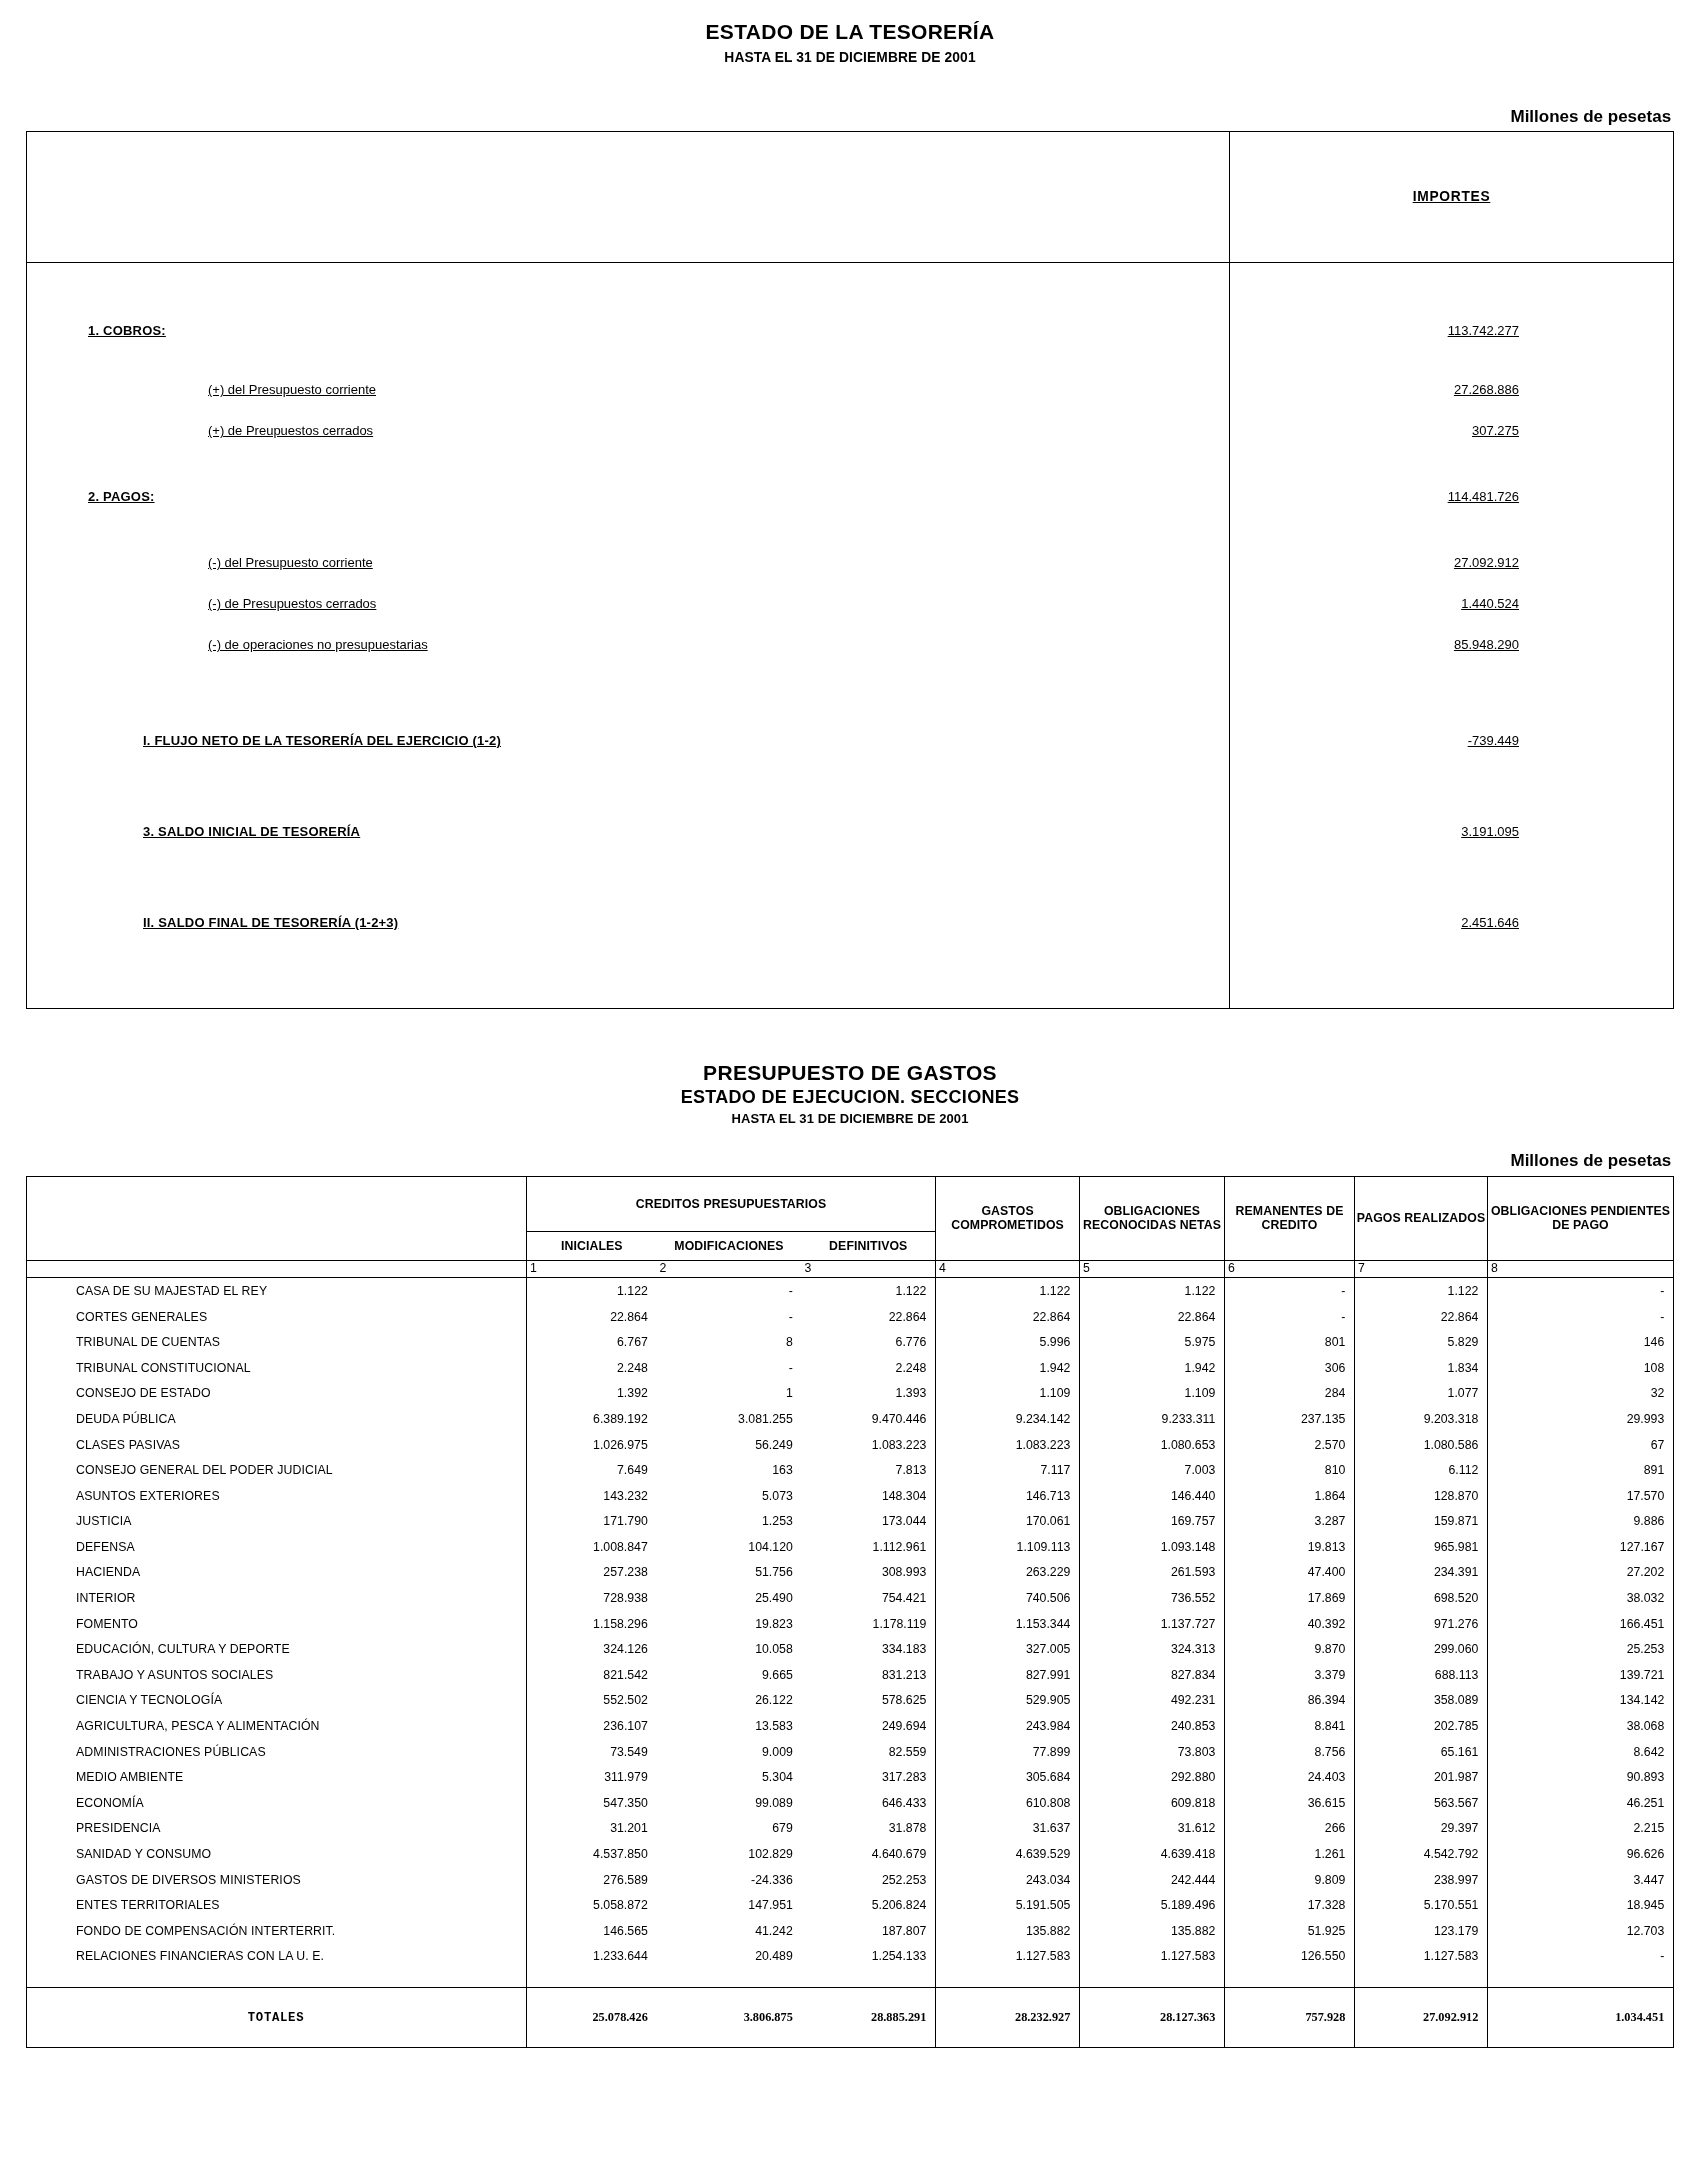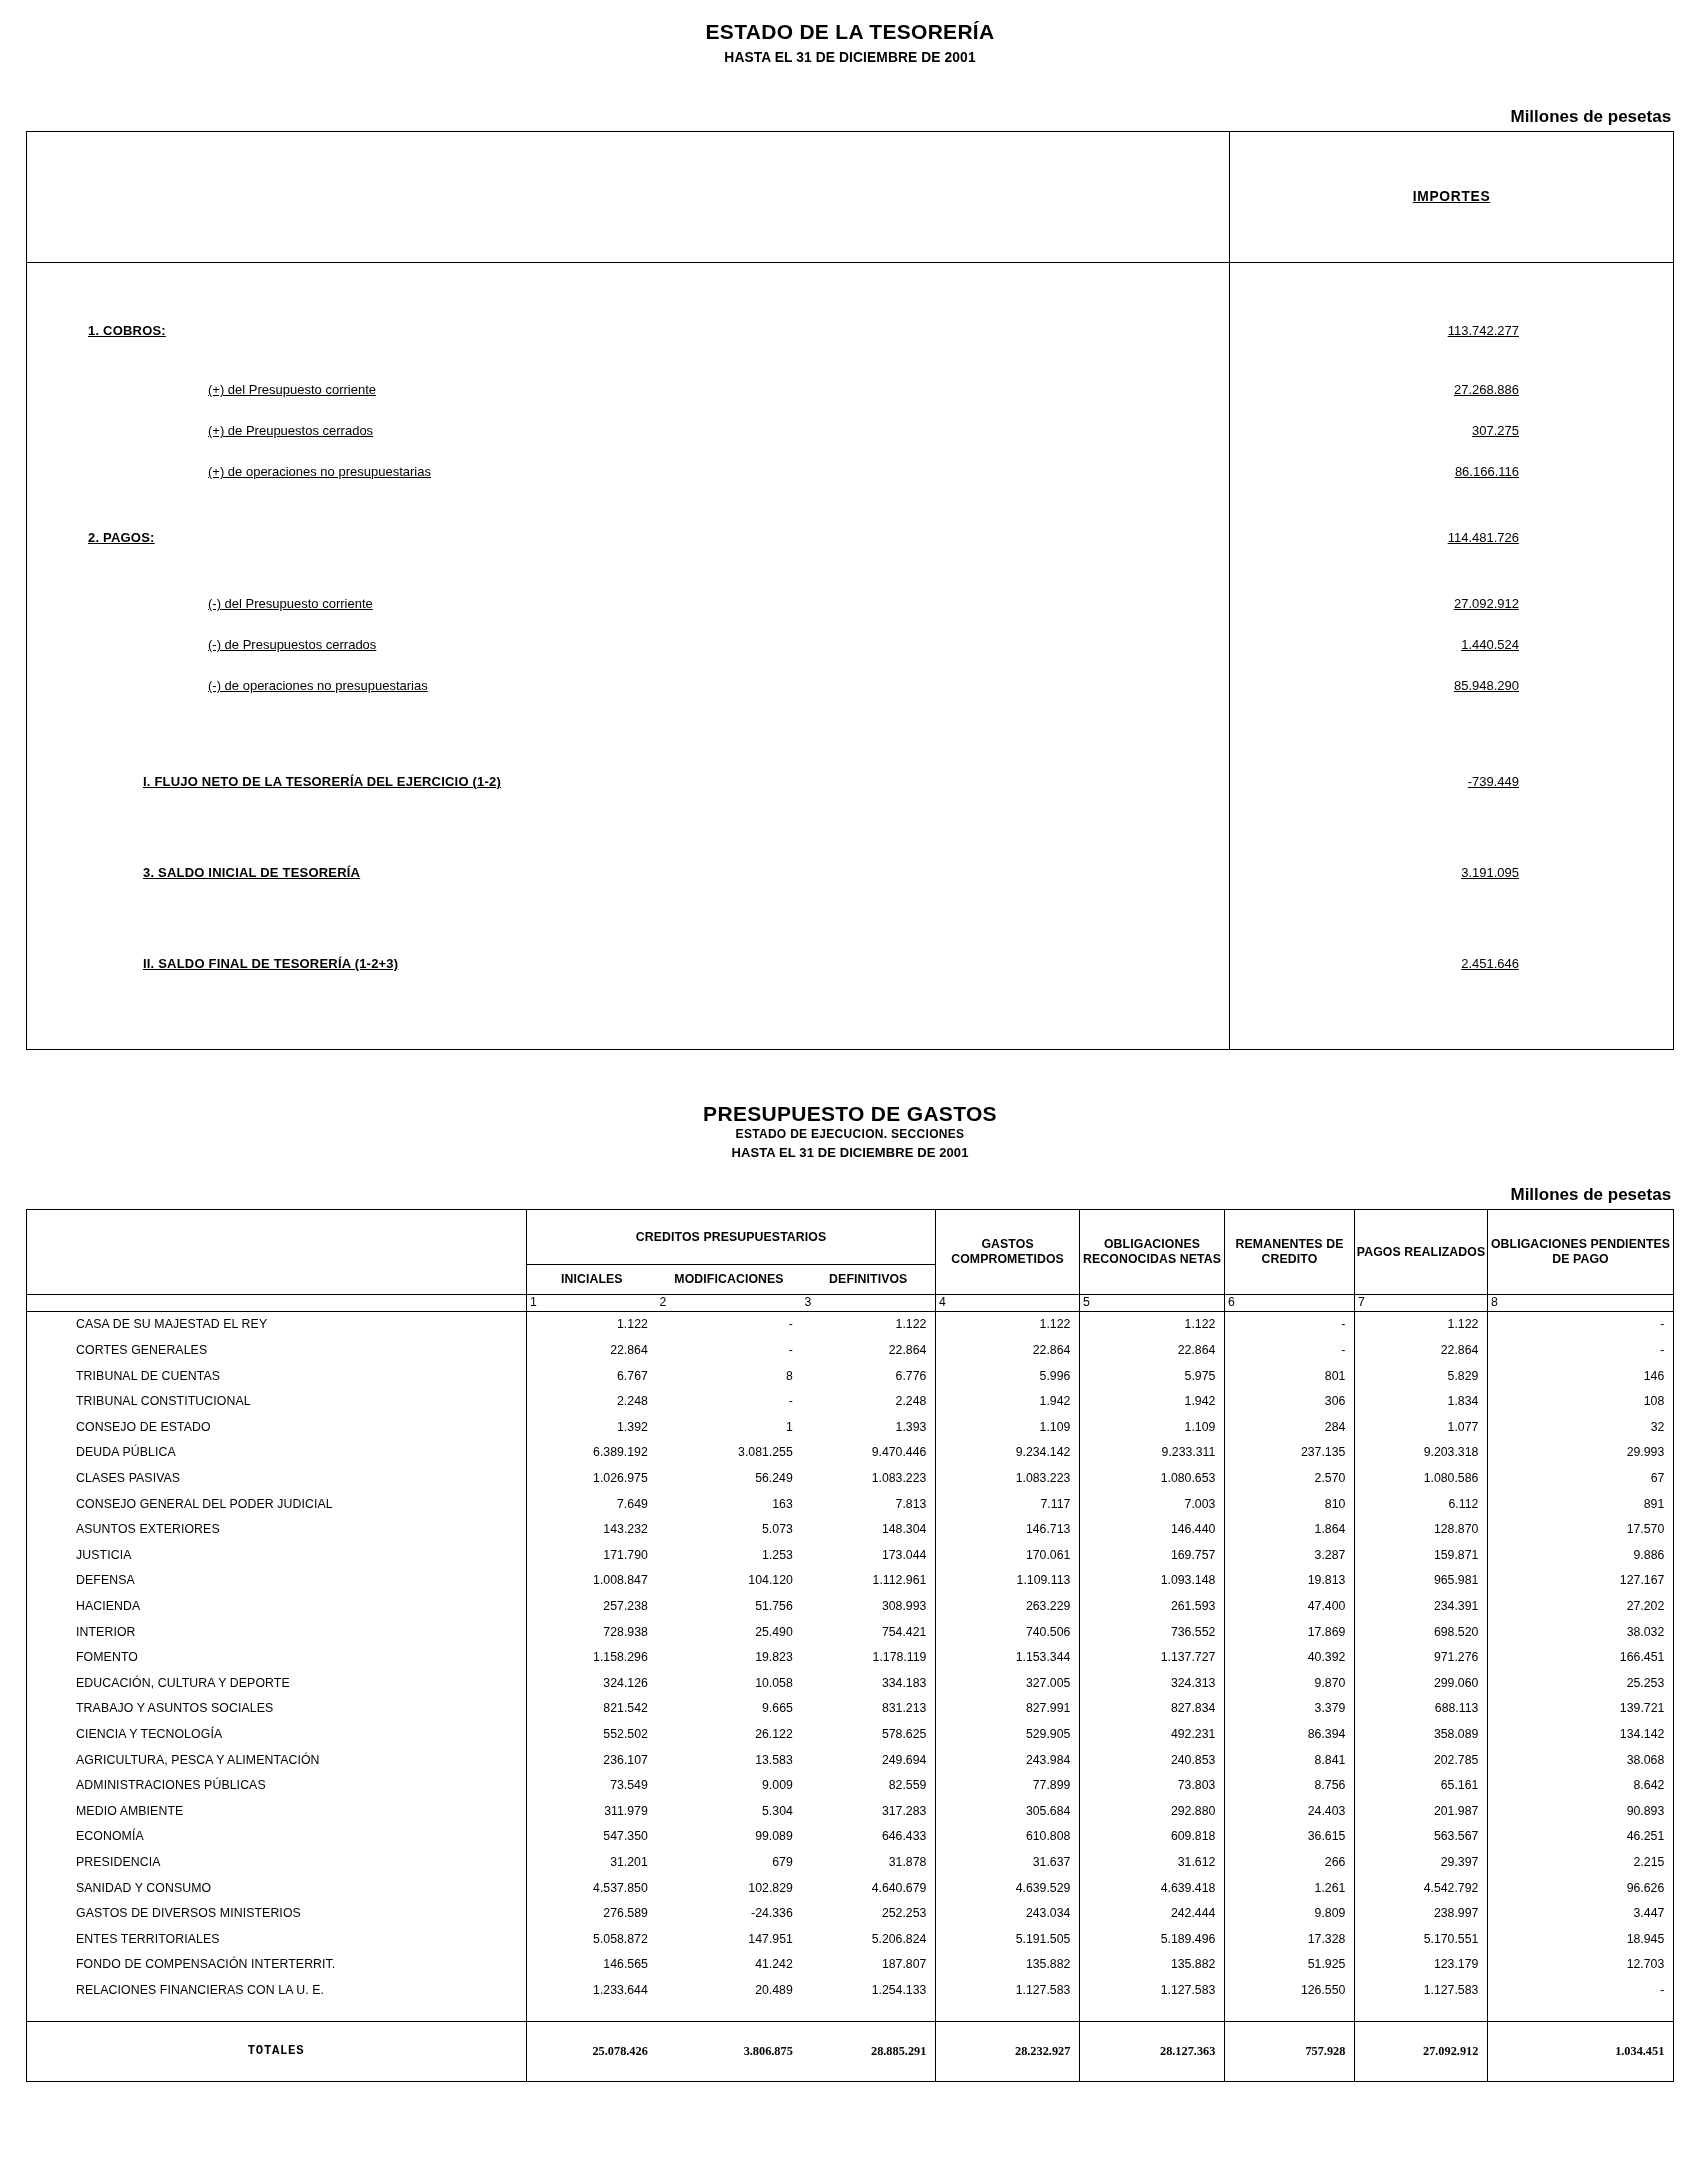--- a/index.html
+++ b/index.html
@@ -216,24 +216,20 @@
           <td class="tes-amount">113.742.277</td>
         </tr>
         <tr class="tes-body rowh-mid">
           <td class="tes-label lvl2">(+) del Presupuesto corriente</td>
           <td class="tes-amount">27.268.886</td>
         </tr>
         <tr class="tes-body rowh-mid">
           <td class="tes-label lvl2">(+) de Preupuestos cerrados</td>
           <td class="tes-amount">307.275</td>
         </tr>
-        <tr class="tes-body rowh-mid">
-          <td class="tes-label lvl2">(+) de operaciones no presupuestarias</td>
-          <td class="tes-amount">86.166.116</td>
-        </tr>
         <tr class="tes-body rowh-big">
           <td class="tes-label lvl1">2. PAGOS:</td>
           <td class="tes-amount">114.481.726</td>
         </tr>
         <tr class="tes-body rowh-mid">
           <td class="tes-label lvl2">(-) del Presupuesto corriente</td>
           <td class="tes-amount">27.092.912</td>
         </tr>
         <tr class="tes-body rowh-mid">
           <td class="tes-label lvl2">(-) de Presupuestos cerrados</td>
@@ -264,21 +260,21 @@
           <td></td>
         </tr>
       </tbody>
     </table>
   </div>
 
   <div class="gap-sections"></div>
 
   <div class="title-block" style="margin-bottom:25px">
     <div class="title-main">PRESUPUESTO DE GASTOS</div>
-    <div class="title-main" style="font-size:12px">ESTADO DE EJECUCION. SECCIONES</div>
+    <div class="title-main" style="font-size:18px">ESTADO DE EJECUCION. SECCIONES</div>
     <div class="title-sub2">HASTA EL 31 DE DICIEMBRE DE 2001</div>
   </div>
 
   <div class="units">Millones de pesetas</div>
 
   <table class="gastos">
     <colgroup>
       <col style="width:500px">
       <col style="width:130px">
       <col style="width:145px">

